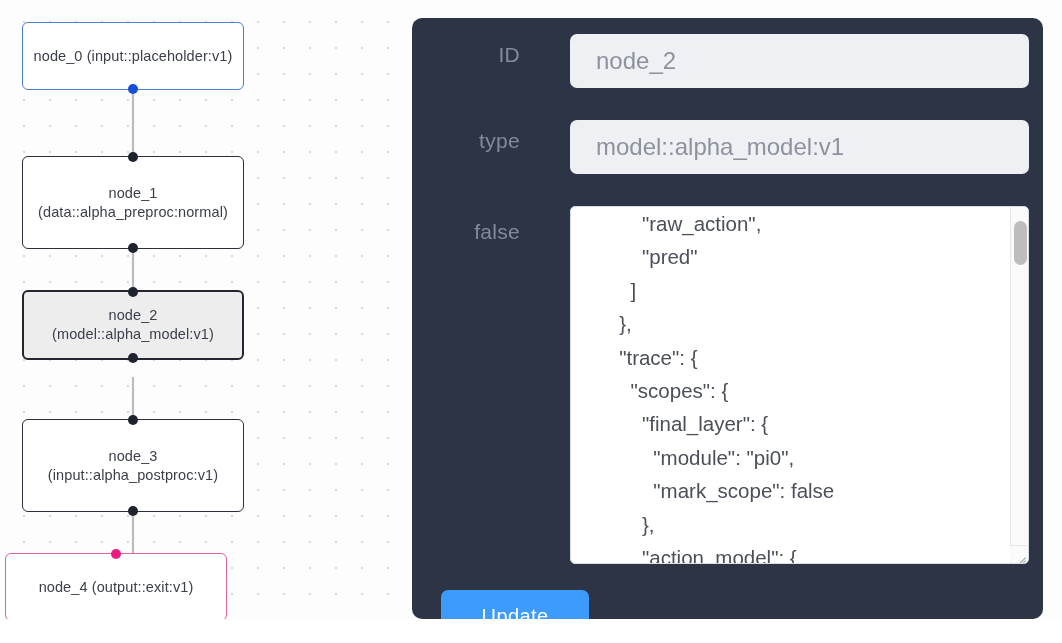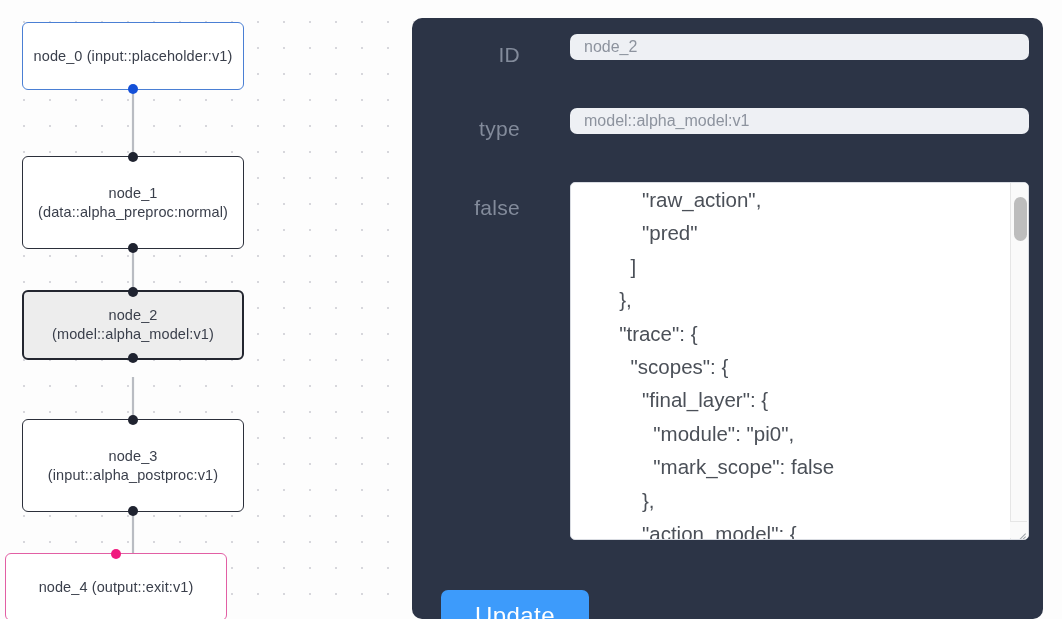--- a/index.html
+++ b/index.html
@@ -108,28 +108,28 @@
     font-size: 21px;
     line-height: 42px;
     text-align: right;
     padding-right: 18px;
     letter-spacing: 0.3px;
   }
   .field-label.config-label { line-height: 52px; }
 
   .text-input {
     flex: 1 1 auto;
-    height: 26px;
+    height: 54px;
     background: #eef0f4;
     border: none;
     border-radius: 7px;
     color: #8d939e;
-    font-size: 16px;
+    font-size: 24px;
     font-family: "Liberation Sans", sans-serif;
-    padding: 0 14px;
+    padding: 0 26px;
     outline: none;
   }
 
   #config-textarea-wrap {
     flex: 1 1 auto;
     position: relative;
     height: 358px;
     background: #ffffff;
     border: 1px solid #d9dce2;
     border-radius: 5px;
@@ -193,21 +193,21 @@
 
   #update-button {
     position: absolute;
     left: 29px; top: 572px;
     min-width: 148px;
     height: 52px;
     background: #3d9bfb;
     border: none;
     border-radius: 7px;
     color: #ffffff;
-    font-size: 24px;
+    font-size: 20px;
     font-family: "Liberation Sans", sans-serif;
     letter-spacing: 0.4px;
     cursor: pointer;
     padding: 0 18px;
     text-align: center;
   }
 
   
   #bottom-cover {
     position: absolute;

